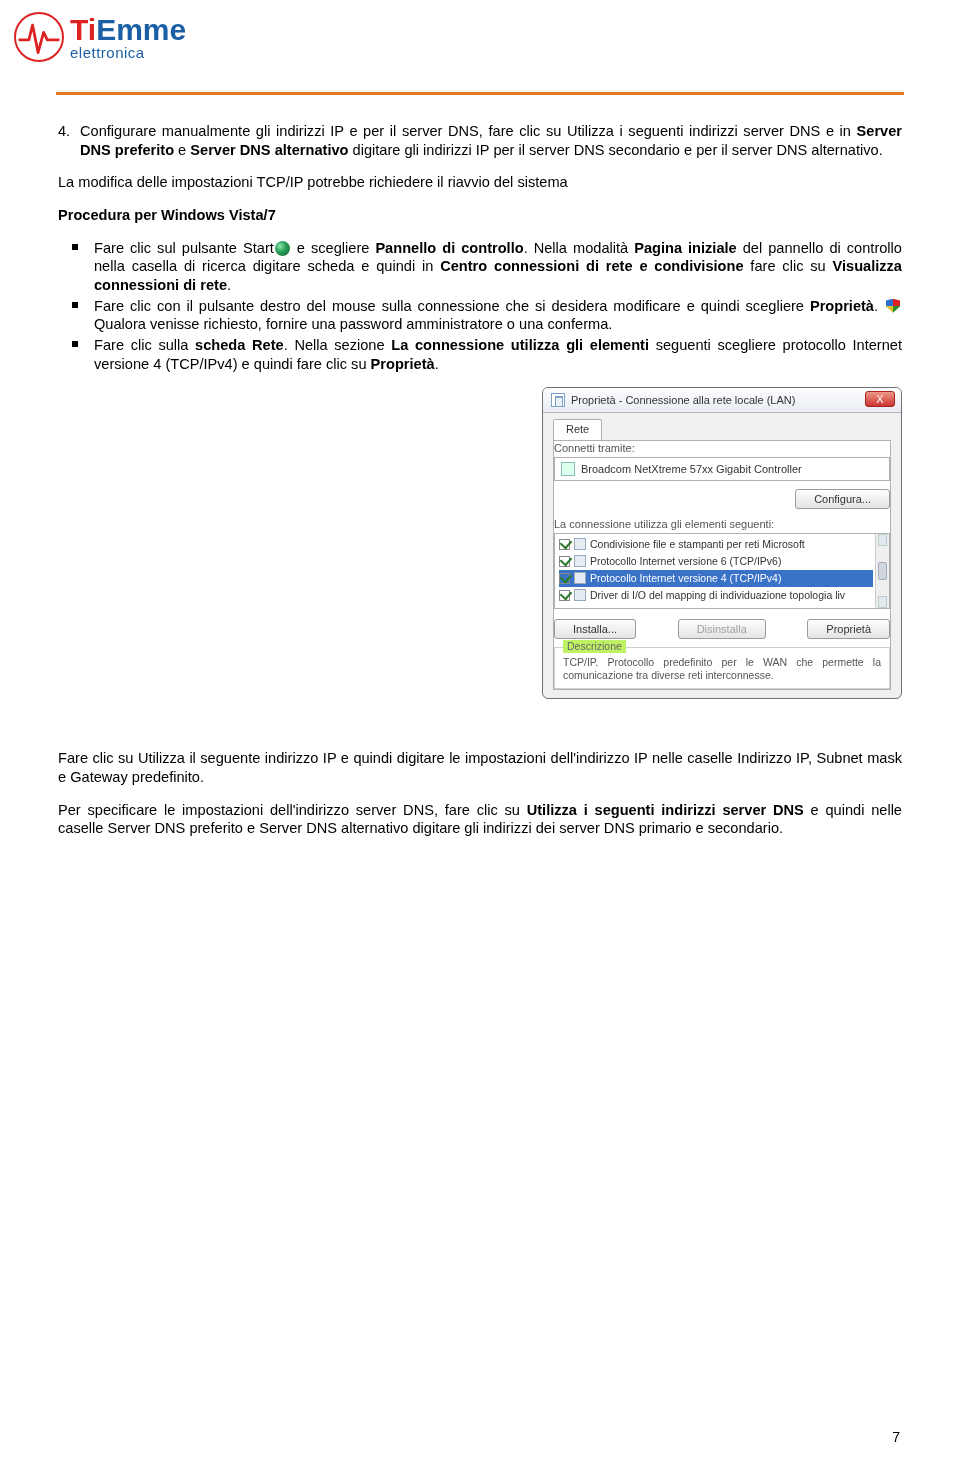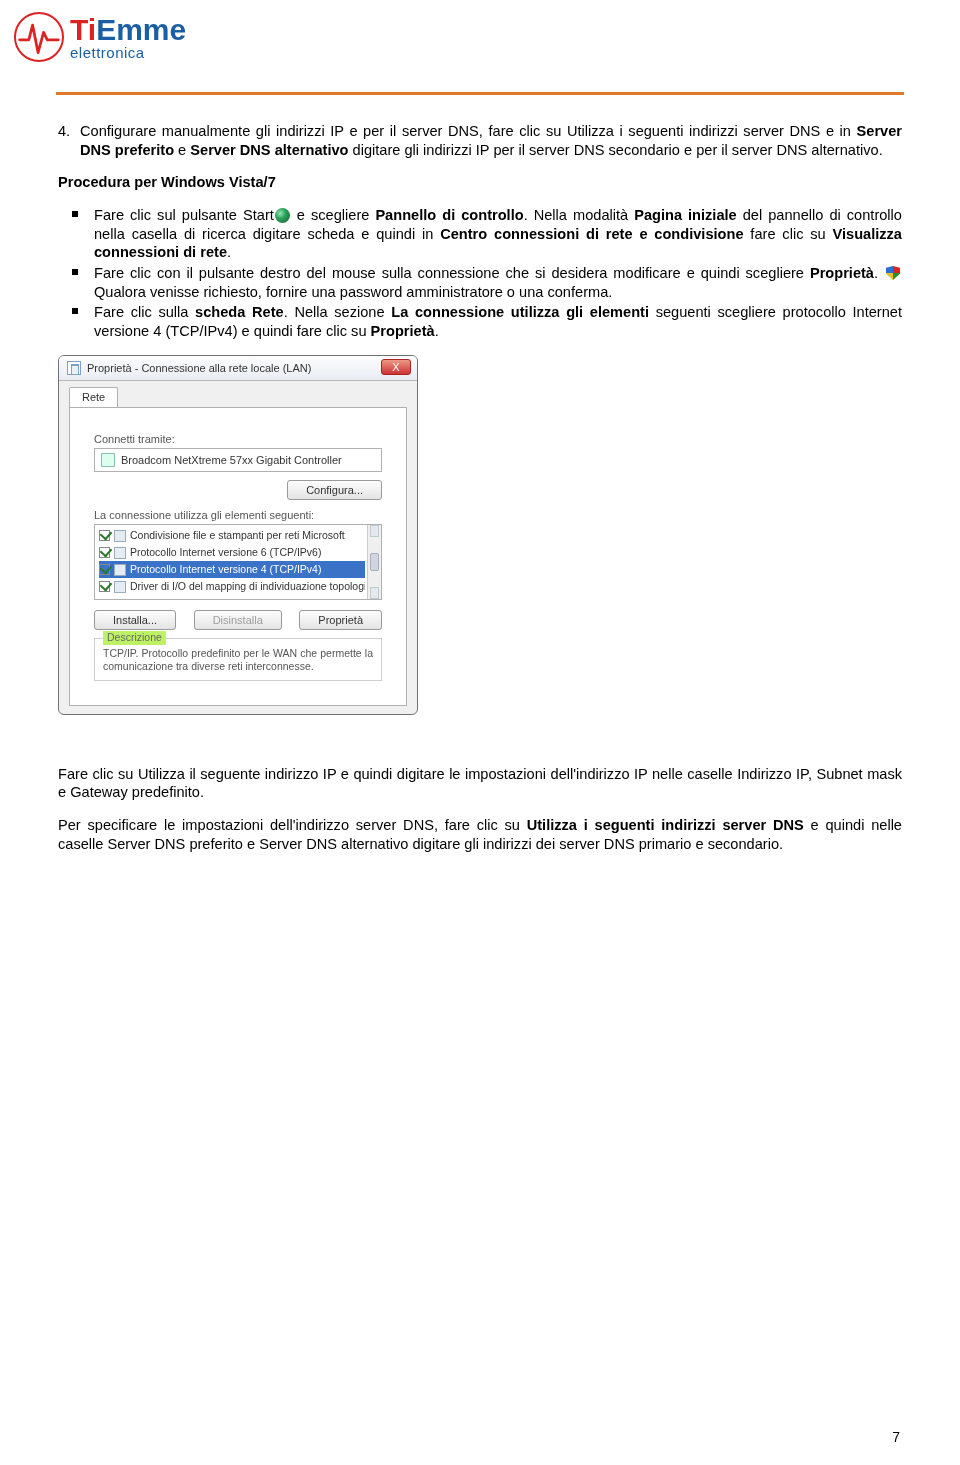--- a/index.html
+++ b/index.html
@@ -61,21 +61,21 @@
   .icon-shield {
     display: inline-block; width: 14px; height: 14px; vertical-align: -2px;
     position: relative; margin: 0 2px;
   }
   .icon-shield::before {
     content: ""; position: absolute; inset: 0;
     background: conic-gradient(#d22 0 25%, #2a8f2a 25% 50%, #e6c22a 50% 75%, #2a6fd2 75% 100%);
     clip-path: polygon(50% 0%, 100% 12%, 100% 55%, 50% 100%, 0% 55%, 0% 12%);
   }
   b { font-weight: bold; }
-  .dialog-wrap { display: flex; justify-content: flex-start; margin: 2px 0 50px 0; }
+  .dialog-wrap { display: flex; justify-content: flex-end; margin: 2px 0 50px 0; }
   .dialog {
     width: 360px; font-size: 11px; color: #333;
     font-family: "Segoe UI", Tahoma, Arial, sans-serif;
     border: 1px solid #707070; border-radius: 6px; overflow: hidden;
     background: #f0f0f0;
   }
   .dlg-title {
     background: linear-gradient(#fdfdfe, #e8ecf3);
     padding: 5px 8px; display: flex; align-items: center; gap: 6px;
     border-bottom: 1px solid #b8b8b8;
@@ -97,21 +97,21 @@
     border: 1px solid #a22;
   }
   .dlg-tabs { padding: 6px 10px 0 10px; background: #f0f0f0; }
   .tab {
     display: inline-block; padding: 2px 12px 3px;
     border: 1px solid #b0b0b0; border-bottom: none;
     background: #fff; border-radius: 2px 2px 0 0;
   }
   .dlg-body {
     margin: 0 10px 8px 10px; background: #fff; border: 1px solid #b0b0b0;
-    padding: 24px;
+    padding: 0;
   }
   .fld-label { color: #555; margin-bottom: 2px; }
   .fld-box {
     border: 1px solid #b0b0b0; padding: 4px 6px; display: flex; align-items: center; gap: 6px;
     margin-bottom: 8px;
   }
   .fld-box .fic { width: 14px; height: 14px; background: #dfe; border: 1px solid #8bb; }
   .btn {
     display: inline-block; padding: 2px 18px;
     border: 1px solid #9a9a9a; border-radius: 3px;
@@ -161,20 +161,21 @@
 
 <div class="content">
 
   <ol class="num4">
     <li>
       <span class="n">4.</span>
       <span>Configurare manualmente gli indirizzi IP e per il server DNS, fare clic su Utilizza i seguenti indirizzi server DNS e in </span><b>Server DNS preferito</b><span> e </span><b>Server DNS alternativo</b><span> digitare gli indirizzi IP per il server DNS secondario e per il server DNS alternativo.</span>
     </li>
   </ol>
 
+  <p>La modifica delle impostazioni TCP/IP potrebbe richiedere il riavvio del sistema</p>
 
   <p><b>Procedura per Windows Vista/7</b></p>
 
   <ul class="sq">
     <li>
       <span>Fare clic sul pulsante Start</span><span class="icon-start"></span><span> e scegliere </span><b>Pannello di controllo</b><span>. Nella modalità </span><b>Pagina iniziale</b><span> del pannello di controllo nella casella di ricerca digitare scheda e quindi in </span><b>Centro connessioni di rete e condivisione</b><span> fare clic su </span><b>Visualizza connessioni di rete</b><span>.</span>
     </li>
     <li>
       <span>Fare clic con il pulsante destro del mouse sulla connessione che si desidera modificare e quindi scegliere </span><b>Proprietà</b><span>. </span><span class="icon-shield"></span><span> Qualora venisse richiesto, fornire una password amministratore o una conferma.</span>
     </li>

